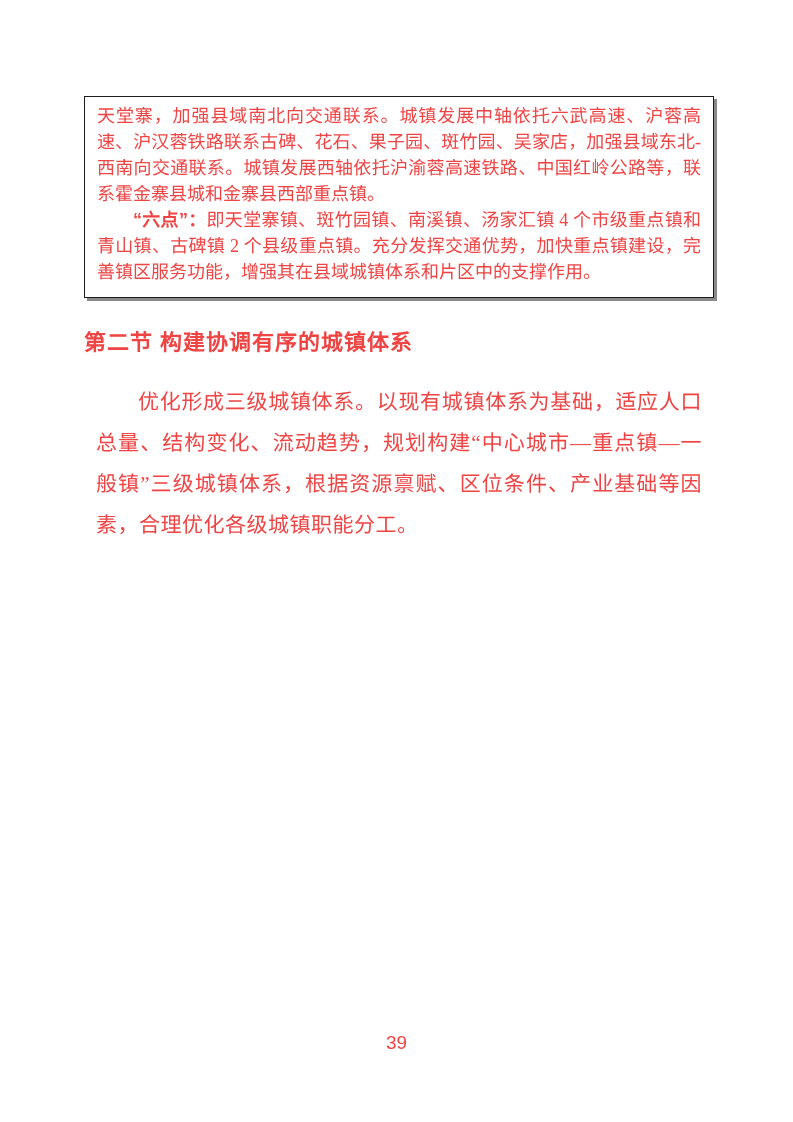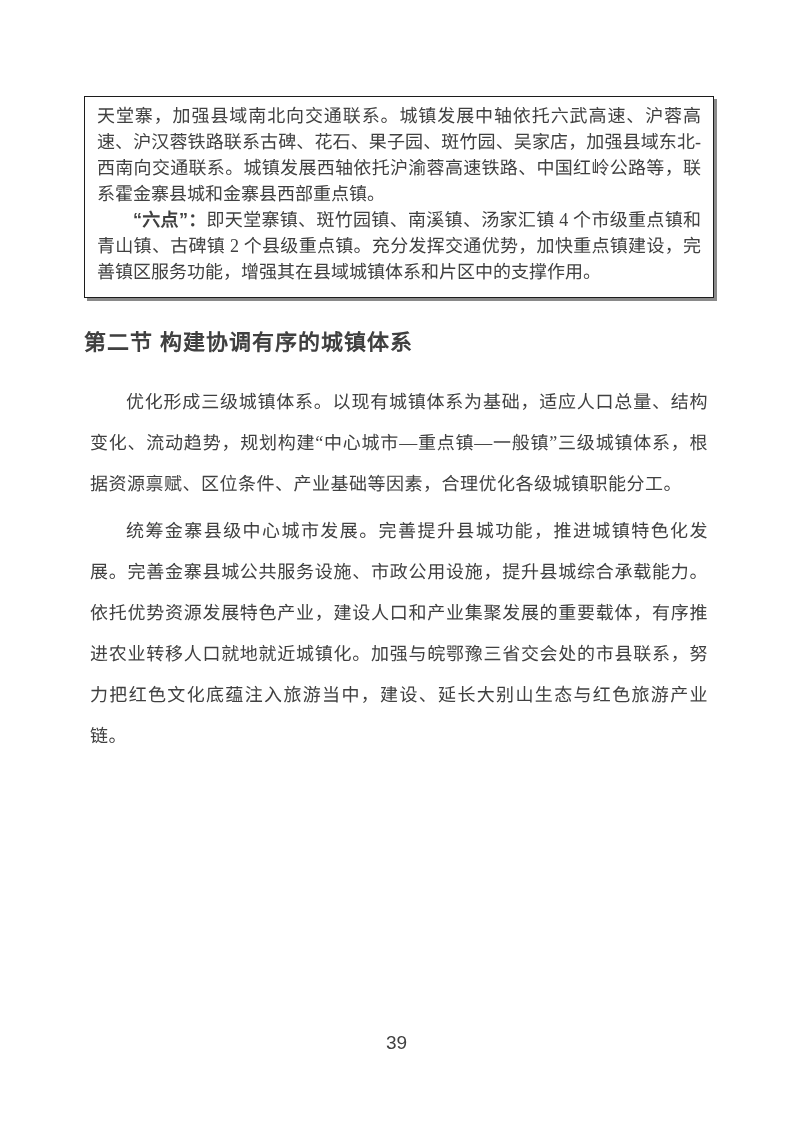--- a/index.html
+++ b/index.html
@@ -5,21 +5,21 @@
   html, body {
     margin: 0;
     padding: 0;
     background: #ffffff;
   }
   .page {
     position: relative;
     width: 793px;
     height: 1122px;
     background: #ffffff;
-    color: #404040;
+    color: #ef4444;
     font-family: "Liberation Serif", "DejaVu Serif", serif;
     overflow: hidden;
     box-sizing: border-box;
   }
   .content {
     position: absolute;
     left: 84px;
     right: 79px;
     top: 0;
   }
@@ -51,22 +51,22 @@
     font-family: "Liberation Sans", "DejaVu Sans", sans-serif;
     font-weight: bold;
     font-size: 22px;
     line-height: 30px;
     letter-spacing: 1px;
   }
   .body-text {
     margin-top: 24px;
   }
   .body-text p {
-    margin: 6px;
-    font-size: 18px;
+    margin: 12px;
+    font-size: 21px;
     line-height: 41px;
     text-align: justify;
     text-indent: 2em;
     letter-spacing: 0.5px;
   }
   .page-number {
     position: absolute;
     bottom: 68px;
     left: 0;
     width: 100%;
@@ -83,19 +83,18 @@
 
     <div class="textbox">
       <p>天堂寨，加强县域南北向交通联系。城镇发展中轴依托六武高速、沪蓉高速、沪汉蓉铁路联系古碑、花石、果子园、斑竹园、吴家店，加强县域东北-西南向交通联系。城镇发展西轴依托沪渝蓉高速铁路、中国红岭公路等，联系霍金寨县城和金寨县西部重点镇。</p>
       <p class="indent"><span class="lead-bold">“六点”：</span><span>即天堂寨镇、斑竹园镇、南溪镇、汤家汇镇 4 个市级重点镇和青山镇、古碑镇 2 个县级重点镇。充分发挥交通优势，加快重点镇建设，完善镇区服务功能，增强其在县域城镇体系和片区中的支撑作用。</span></p>
     </div>
 
     <h2 class="section-heading">第二节 构建协调有序的城镇体系</h2>
 
     <div class="body-text">
       <p>优化形成三级城镇体系。以现有城镇体系为基础，适应人口总量、结构变化、流动趋势，规划构建“中心城市—重点镇—一般镇”三级城镇体系，根据资源禀赋、区位条件、产业基础等因素，合理优化各级城镇职能分工。</p>
-      <p>统筹金寨县级中心城市发展。完善提升县城功能，推进城镇特色化发展。完善金寨县城公共服务设施、市政公用设施，提升县城综合承载能力。依托优势资源发展特色产业，建设人口和产业集聚发展的重要载体，有序推进农业转移人口就地就近城镇化。加强与皖鄂豫三省交会处的市县联系，努力把红色文化底蕴注入旅游当中，建设、延长大别山生态与红色旅游产业链。</p>
     </div>
 
   </div>
 
   <div class="page-number">39</div>
 </div>
 
 </body></html>

